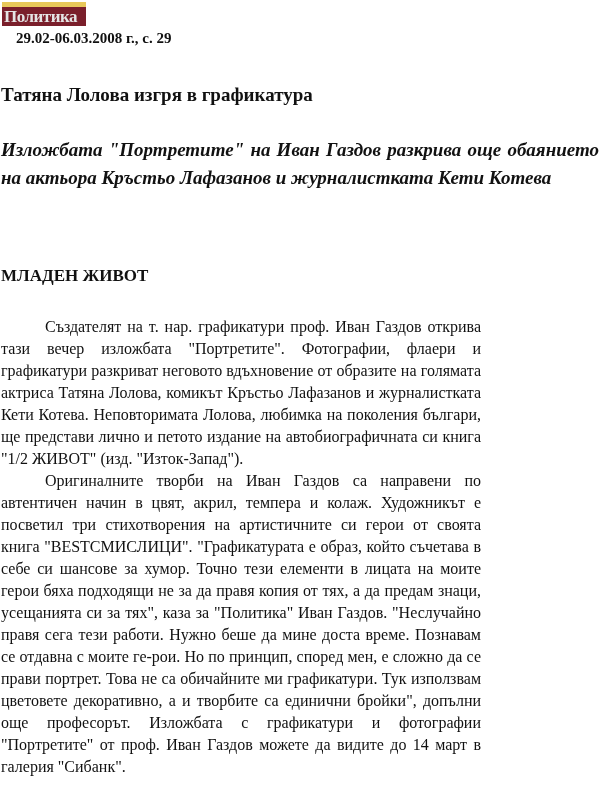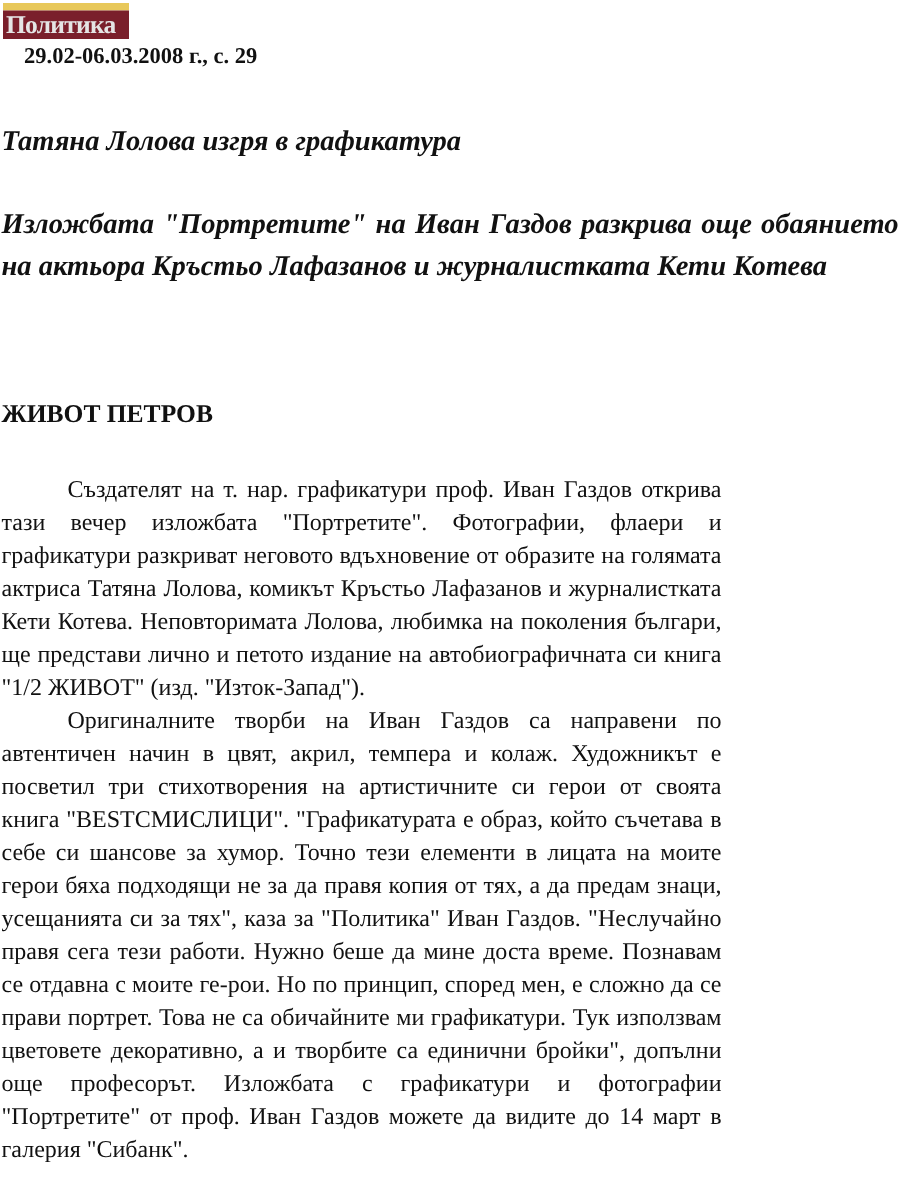--- a/index.html
+++ b/index.html
@@ -104,22 +104,22 @@
 
 <div class="logo">
   <div class="logo-top">
       <span></span>
     </div>
   <div class="logo-main">Политика</div>
 </div>
 
 <div class="issue-line">29.02-06.03.2008 г., с. 29</div>
 
-<h1 class="headline" style="margin:0;font-style:italic;">Татяна Лолова изгря в графикатура</h1>
+<h1 class="headline" style="margin:0;">Татяна Лолова изгря в графикатура</h1>
 
 <h2 class="subheadline" style="margin:0;">Изложбата "Портретите" на Иван Газдов разкрива още обаянието на актьора Кръстьо Лафазанов и журналистката Кети Котева</h2>
 
-<div class="author">ЖИВОТ ПЕТРОВ</div>
+<div class="author">МЛАДЕН ЖИВОТ</div>
 
 <div class="body-text">
   <p>Създателят на т. нар. графикатури проф. Иван Газдов открива тази вечер изложбата "Портретите". Фотографии, флаери и графикатури разкриват неговото вдъхновение от образите на голямата актриса Татяна Лолова, комикът Кръстьо Лафазанов и журналистката Кети Котева. Неповторимата Лолова, любимка на поколения българи, ще представи лично и петото издание на автобиографичната си книга "1/2 ЖИВОТ" (изд. "Изток-Запад").</p>
   <p>Оригиналните творби на Иван Газдов са направени по автентичен начин в цвят, акрил, темпера и колаж. Художникът е посветил три стихотворения на артистичните си герои от своята книга "BESTСМИСЛИЦИ". "Графикатурата е образ, който съчетава в себе си шансове за хумор. Точно тези елементи в лицата на моите герои бяха подходящи не за да правя копия от тях, а да предам знаци, усещанията си за тях", каза за "Политика" Иван Газдов. "Неслучайно правя сега тези работи. Нужно беше да мине доста време. Познавам се отдавна с моите ге-рои. Но по принцип, според мен, е сложно да се прави портрет. Това не са обичайните ми графикатури. Тук използвам цветовете декоративно, а и творбите са единични бройки", допълни още професорът. Изложбата с графикатури и фотографии "Портретите" от проф. Иван Газдов можете да видите до 14 март в галерия "Сибанк".</p>
 </div>
 
 </body></html>

